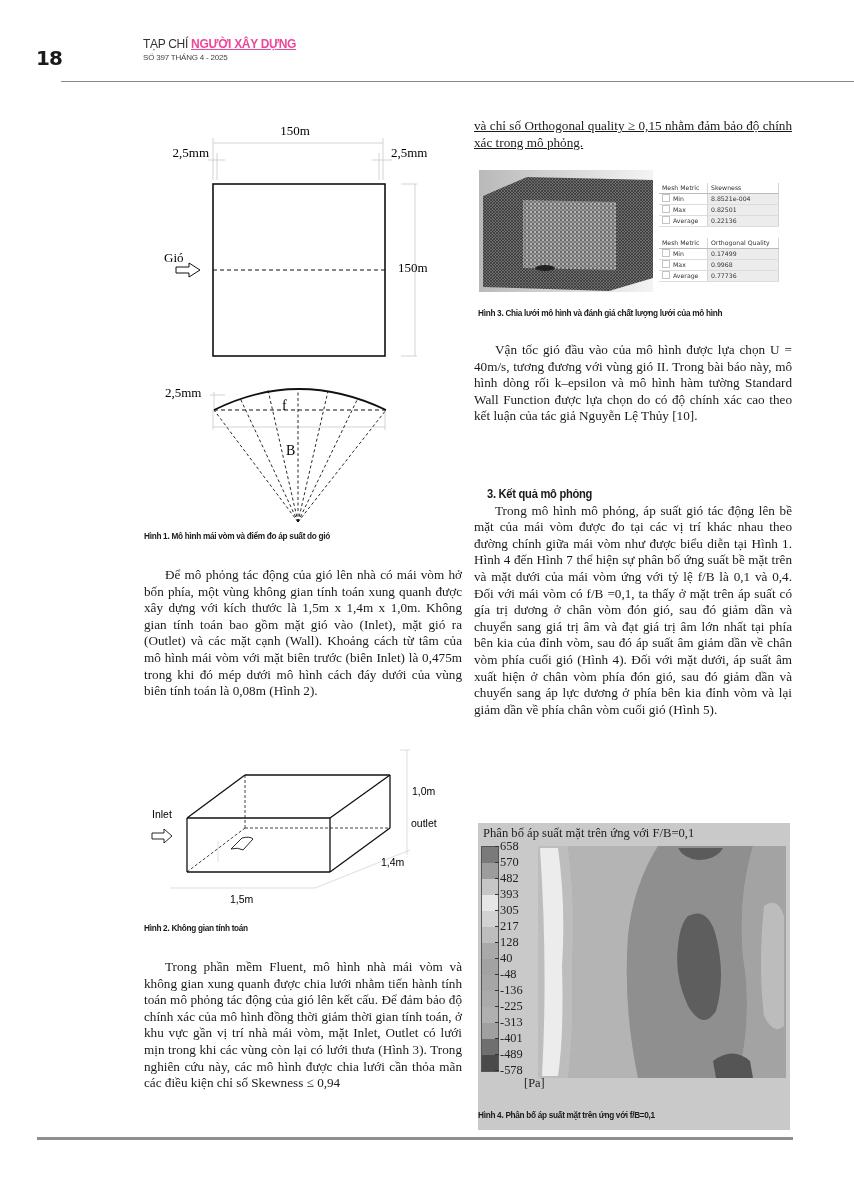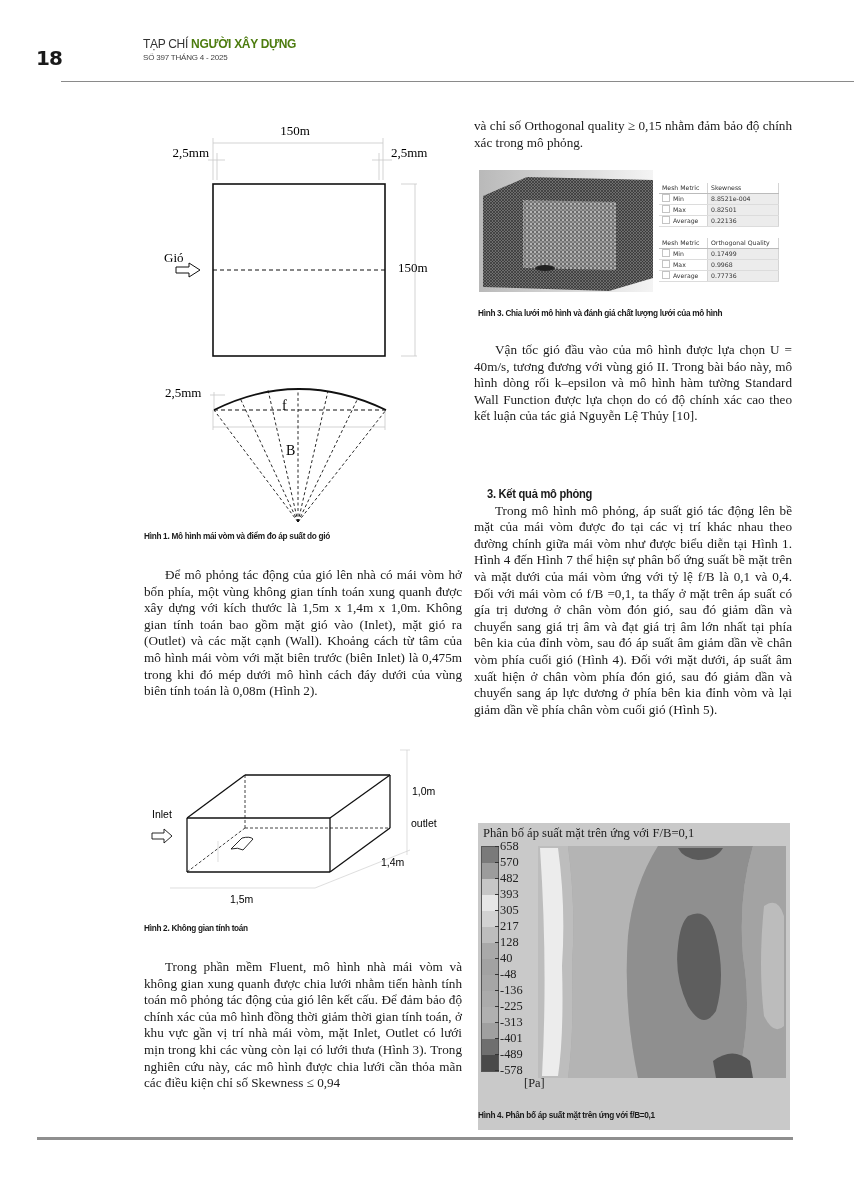--- a/index.html
+++ b/index.html
@@ -1,21 +1,21 @@
 <!DOCTYPE html>
 <html><head>
 <meta charset="utf-8">
 <style>
   html, body { margin: 0; padding: 0; background: #ffffff; }
   body { width: 854px; height: 1200px; position: relative; overflow: hidden; color: #1a1a1a; }
 
   
   #page-number { position: absolute; left: 36px; top: 46px; font: bold 20px "DejaVu Sans", sans-serif; letter-spacing: -1px; color: #1a1a1a; }
   #journal-title { position: absolute; left: 143px; top: 37px; font: 12px "Liberation Sans", sans-serif; color: #333; letter-spacing: -0.3px; }
-  #journal-title b { font-weight: bold; color: #4d7c0f; }
+  #journal-title b { font-weight: bold; color: #ec4899; text-decoration: underline; }
   #issue-line { position: absolute; left: 143px; top: 53px; font: 8px "Liberation Sans", sans-serif; color: #444; letter-spacing: -0.2px; }
   #header-rule { position: absolute; left: 61px; right: 0; top: 81px; height: 1px; background: #8a8a8a; }
 
   
   .col { position: absolute; width: 318px; font-family: "Liberation Serif", "DejaVu Serif", serif; font-size: 13.2px; line-height: 16.6px; text-align: justify; color: #1a1a1a; }
   .col p { margin: 0; text-indent: 21px; }
   .caption { font-family: "Liberation Sans", "DejaVu Sans", sans-serif; font-size: 9.6px; font-weight: bold; color: #1a1a1a; letter-spacing: -0.35px; transform: scaleX(0.86); transform-origin: left; white-space: nowrap; }
   .section-heading { font-family: "Liberation Sans", "DejaVu Sans", sans-serif; font-weight: bold; font-size: 12.4px; letter-spacing: -0.3px; margin-left: 13px; transform: scaleX(0.9); transform-origin: left; }
 
   svg text { font-family: "Liberation Serif", "DejaVu Serif", serif; }
@@ -124,21 +124,21 @@
   <text class="sv" x="281" y="82" font-size="10.5">outlet</text>
   <text class="sv" x="251" y="121" font-size="10.5">1,4m</text>
   <text class="sv" x="100" y="158" font-size="10.5">1,5m</text>
 </svg>
 <div class="caption" style="position:absolute;left:144px;top:922px;">Hình  2. Không gian tính toán</div>
 
 <div class="col" style="left:144px;top:959px;">
   <p>Trong phần mềm Fluent, mô hình nhà mái vòm và không gian xung quanh được chia lưới nhằm tiến hành tính toán mô phỏng tác động của gió lên kết cấu. Để đảm bảo độ chính xác của mô hình đồng thời giảm thời gian tính toán, ở khu vực gần vị trí nhà mái vòm, mặt Inlet, Outlet có lưới mịn trong khi các vùng còn lại có lưới thưa (Hình 3). Trong nghiên cứu này, các mô hình được chia lưới cần thỏa mãn các điều kiện chỉ số Skewness ≤ 0,94</p>
 </div>
 
-<div class="col" style="left:474px;top:118px;">
+<div class="col" style="left:474px;top:118px;text-decoration:underline;">
   <p style="text-indent:0;">và chỉ số Orthogonal quality ≥ 0,15 nhằm đảm bảo độ chính xác trong mô phỏng.</p>
 </div>
 
 <svg style="position:absolute;left:479px;top:170px;" width="174" height="122" viewBox="0 0 174 122">
   <defs>
     <linearGradient id="bgGrad" x1="0" y1="0" x2="1" y2="0">
       <stop offset="0" stop-color="#b9b9b9"></stop>
         <stop offset="1" stop-color="#f4f4f4"></stop>
     </linearGradient>
     <pattern id="meshPat" width="3" height="3" patternUnits="userSpaceOnUse">

